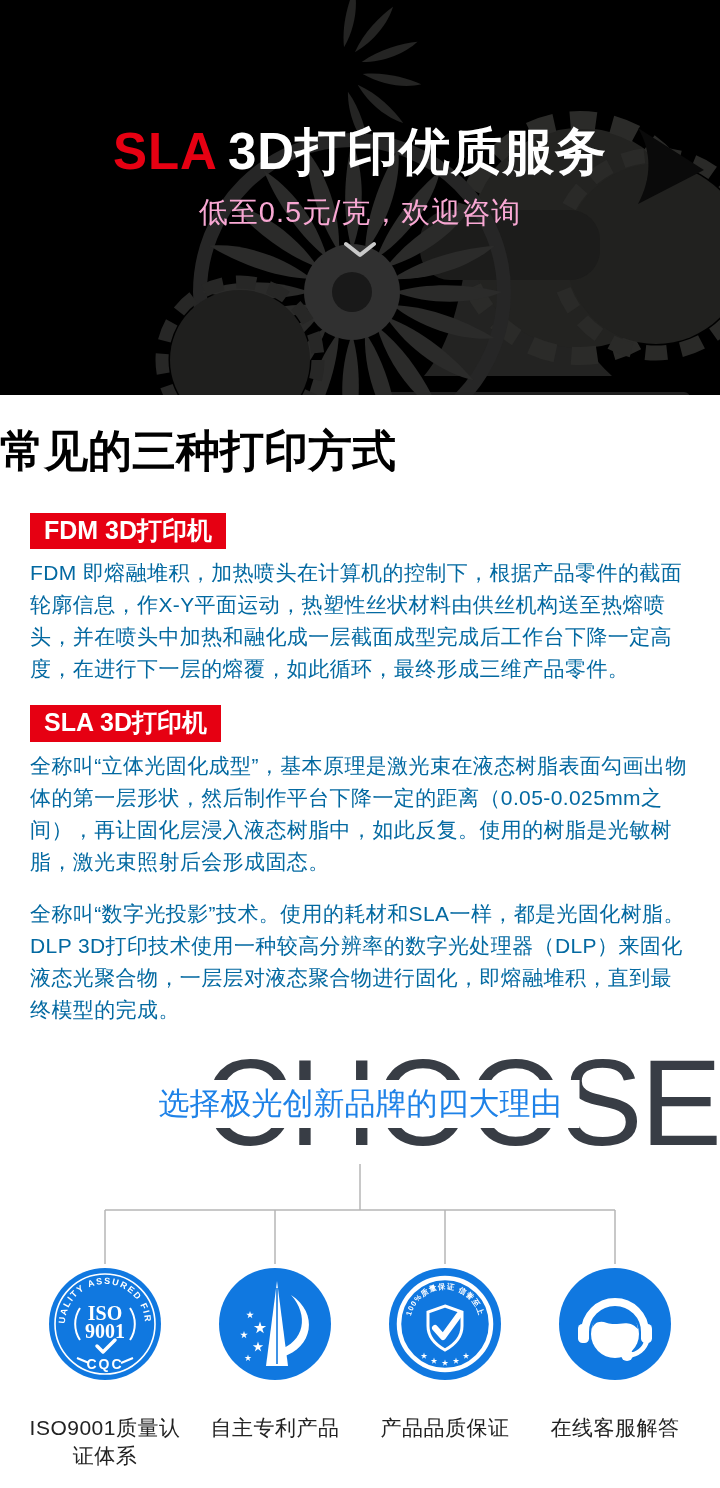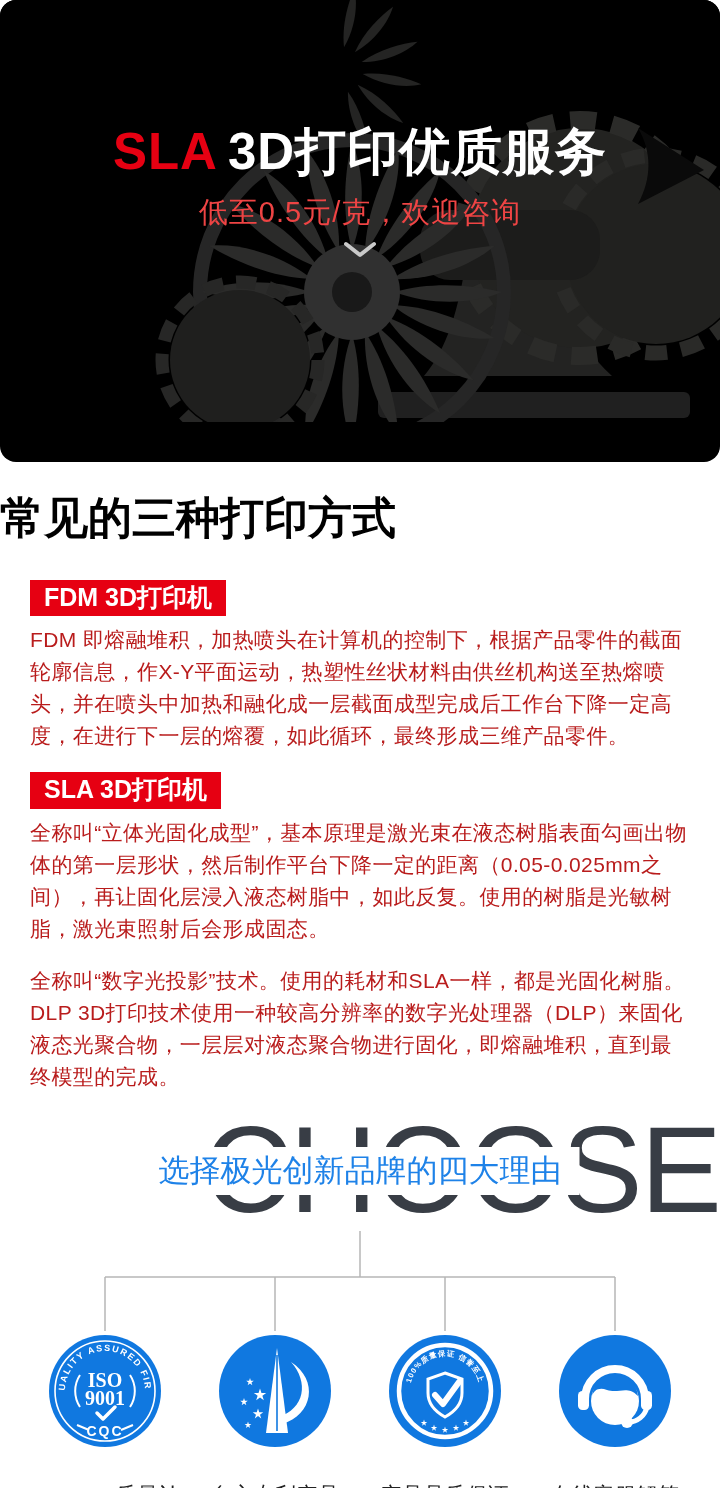--- a/index.html
+++ b/index.html
@@ -2,35 +2,35 @@
 <html><head>
 <meta charset="utf-8">
 <style>
   html,body{margin:0;padding:0;}
   body{
     width:720px;height:1488px;overflow:hidden;background:#fff;
     font-family:"Liberation Sans","DejaVu Sans",sans-serif;
     -webkit-font-smoothing:antialiased;
   }
   
-  .hero{position:relative;width:720px;height:462px;background:#000;overflow:hidden;border-radius:16px;}
+  .hero{position:relative;width:720px;height:395px;background:#000;overflow:hidden;}
   .hero svg.engine{position:absolute;left:0;top:0;}
   .hero-content{position:absolute;left:0;top:126px;width:100%;text-align:center;z-index:2;}
   .hero-title{font-size:51px;font-weight:bold;color:#ffffff;letter-spacing:1px;line-height:1;}
   .hero-title .red{color:#e60012;margin-right:10px;}
-  .hero-sub{margin-top:16px;font-size:29px;color:#ef4444;letter-spacing:1px;}
+  .hero-sub{margin-top:16px;font-size:29px;color:#f9a8d4;letter-spacing:1px;}
   .hero-chevron{margin-top:8px;}
   
   .section-heading{margin:34px 0 0;text-align:left;font-size:44px;font-weight:800;color:#000;line-height:1;}
   .methods{margin:40px 30px 0;}
   .method{margin-top:12px;}
   .method + .method{margin-top:20px;}
   .method-tag{display:inline-block;background:#e60012;color:#fff;font-size:25px;font-weight:bold;
     padding:4px 14px 6px;line-height:1.05;}
-  .method-desc{margin-top:8px;font-size:21px;line-height:32px;color:#b91c1c;letter-spacing:0.4px;}
+  .method-desc{margin-top:8px;font-size:21px;line-height:32px;color:#0369a1;letter-spacing:0.4px;}
   
   .choose{position:relative;margin-top:30px;height:100px;text-align:right;}
   .choose-word{font-size:122px;line-height:95px;color:#383d45;letter-spacing:-2px;font-weight:400;}
   .choose-headline{position:absolute;left:50%;top:24px;transform:translateX(-50%);
     background:#fff;padding:3px 18px;font-size:31px;color:#1e82e8;white-space:nowrap;}
   .connector{display:block;margin-top:8px;}
   
   .reasons{display:flex;margin:4px 20px 0;}
   .reason{width:25%;text-align:center;}
   .reason-label{margin-top:30px;font-size:21px;color:#222;letter-spacing:0.5px;}

